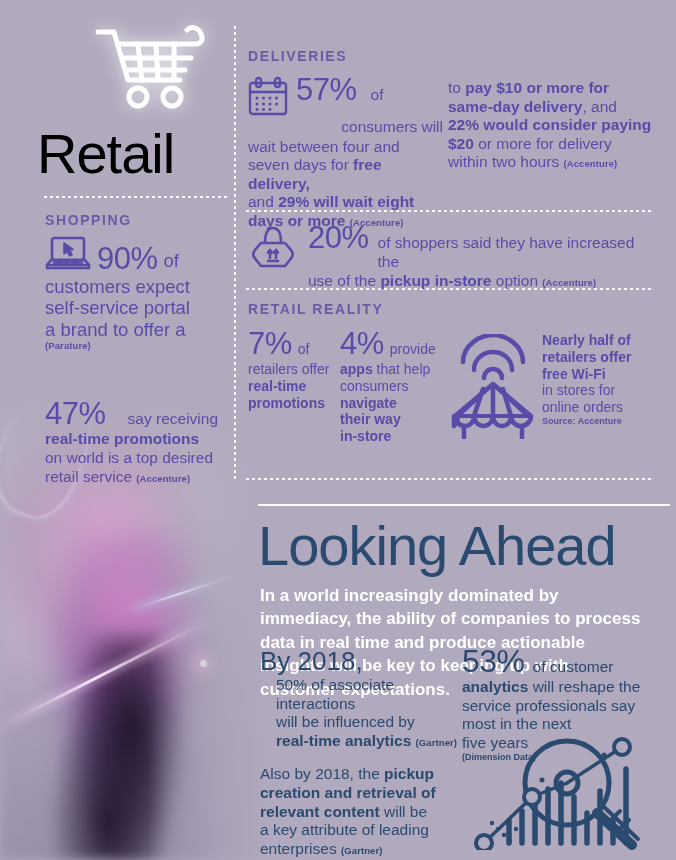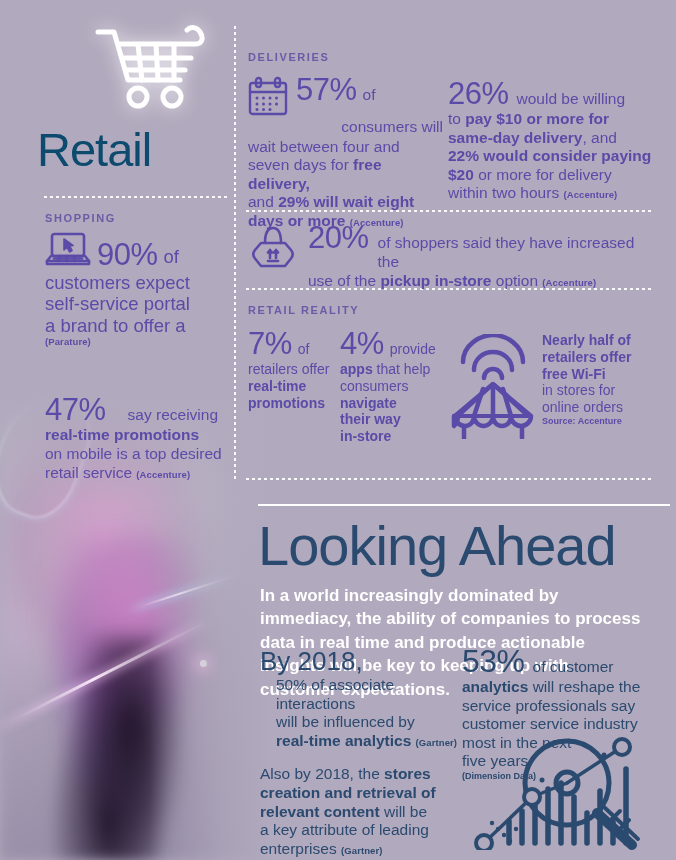--- a/index.html
+++ b/index.html
@@ -93,21 +93,21 @@
   .photo-fade-top {
     position: absolute; left:0; right:0; top:0; height: 110px;
     background: linear-gradient(180deg, rgba(177,169,189,1) 0%, rgba(177,169,189,0.55) 45%, rgba(177,169,189,0) 100%);
   }
 
   
   .purple { color: #5b4ba8; }
   .navy { color: #2b4a6f; }
 
   .kicker {
-    font-size: 11px;
+    font-size: 14px;
     font-weight: bold;
     letter-spacing: 1.6px;
     color: #6a5ba6;
   }
   .big {
     font-size: 31px;
     font-weight: 300;
     letter-spacing: -0.5px;
     line-height: 1;
   }
@@ -165,23 +165,23 @@
     width: 185px; height: 180px;
   }
   .cart-icon {
     position: absolute;
     left: 50px; top: 0;
   }
   .cart-icon svg { display: block; filter: drop-shadow(0 0 9px rgba(255,255,255,0.85)); }
   #retail-title {
     position: absolute;
     left: -5px; top: 108px;
-    font-size: 47px;
+    font-size: 56px;
     font-weight: 300;
-    color: #0c4a6e;
+    color: #000000;
     letter-spacing: -1px;
     line-height: 1;
   }
 
   
   .block { position: absolute; }
 
   
   #shopping-block { left: 45px; top: 212px; width: 180px; }
   #shopping-block .kicker { display: block; margin-bottom: 6px; }
@@ -306,21 +306,21 @@
       <div class="src purple">(Parature)</div>
     </div>
 
     <div style="margin-top:18px;">
       <div style="display:flex; align-items:baseline; gap:22px;margin-top:47px;">
         <span class="big purple">47%</span>
         <span class="body-md purple">say receiving</span>
       </div>
       <div class="body-md purple" style="margin-top:1px;">
         <div class="b">real-time promotions</div>
-        <div>on mobile is a top desired</div>
+        <div>on world is a top desired</div>
         <div>
           <span>retail service</span>
           <span class="src">(Accenture)</span>
         </div>
       </div>
     </div>
   </div>
 
   <div class="block" id="deliveries-block">
     <span class="kicker">DELIVERIES</span>
@@ -340,21 +340,21 @@
             <circle cx="9" cy="28" r="1.5"></circle>
               <circle cx="15.5" cy="28" r="1.5"></circle>
               <circle cx="22" cy="28" r="1.5"></circle>
               <circle cx="28.5" cy="28" r="1.5"></circle>
             <circle cx="9" cy="33.5" r="1.5"></circle>
               <circle cx="15.5" cy="33.5" r="1.5"></circle>
               <circle cx="22" cy="33.5" r="1.5"></circle>
           </g>
         </svg>
       </span>
-      <span style="display:flex; align-items:baseline; gap:6px;">
+      <span style="display:flex; align-items:baseline; gap:14px;">
         <span class="big purple">57%</span>
         <span class="body-md purple">of</span>
       </span>
     </div>
     <div class="body-md purple" style="margin-top:0px; text-align:right;">
       <div>consumers will</div>
     </div>
     <div class="body-md purple" style="margin-top:1px;">
       <div>wait between four and</div>
       <div>
@@ -364,24 +364,20 @@
         <span>and </span><span class="b">29% will wait eight</span>
       </div>
       <div>
         <span class="b">days or more</span>
         <span class="src">(Accenture)</span>
       </div>
     </div>
   </div>
 
   <div class="block" id="delivery-pay-block">
-    <div style="display:flex; align-items:baseline; gap:8px;">
-      <span class="big purple">26%</span>
-      <span class="body-md purple">would be willing</span>
-    </div>
     <div class="body-md purple" style="margin-top:1px;">
       <div>
         <span>to </span><span class="b">pay $10 or more for</span>
       </div>
       <div>
         <span class="b">same-day delivery</span><span>, and</span>
       </div>
       <div class="b">22% would consider paying</div>
       <div>
         <span class="b">$20</span><span> or more for delivery</span>
@@ -487,21 +483,21 @@
           <div>
             <span class="b">real-time analytics</span>
             <span class="src">(Gartner)</span>
           </div>
         </div>
       </div>
 
       <div style="margin-top:15px;">
         <div class="body-md navy">
           <div>
-            <span>Also by 2018, the </span><span class="b">stores</span>
+            <span>Also by 2018, the </span><span class="b">pickup</span>
           </div>
           <div class="b">creation and retrieval of</div>
           <div>
             <span class="b">relevant content</span><span> will be</span>
           </div>
           <div>a key attribute of leading</div>
           <div>
             <span>enterprises</span>
             <span class="src">(Gartner)</span>
           </div>
@@ -512,21 +508,20 @@
     <div id="ahead-right">
       <div style="display:flex; align-items:baseline; gap:8px;">
         <span class="big navy" style="font-size:32px;">53%</span>
         <span class="body-md navy">of customer</span>
       </div>
       <div class="body-md navy" style="margin-top:1px;">
         <div>
           <span class="b">analytics</span><span> will reshape the</span>
         </div>
         <div>service professionals say</div>
-        <div>customer service industry</div>
         <div>most in the next</div>
         <div>five years</div>
         <div class="src-line">(Dimension Data)</div>
       </div>
     </div>
 
     <div class="analytics-icon">
       <svg width="205" height="125" viewBox="0 0 205 125" fill="none" stroke="#2b4a6f" stroke-width="4" stroke-linecap="round" stroke-linejoin="round">
         <g stroke-width="5.5">
           <path d="M45 118 L45 96"></path>

